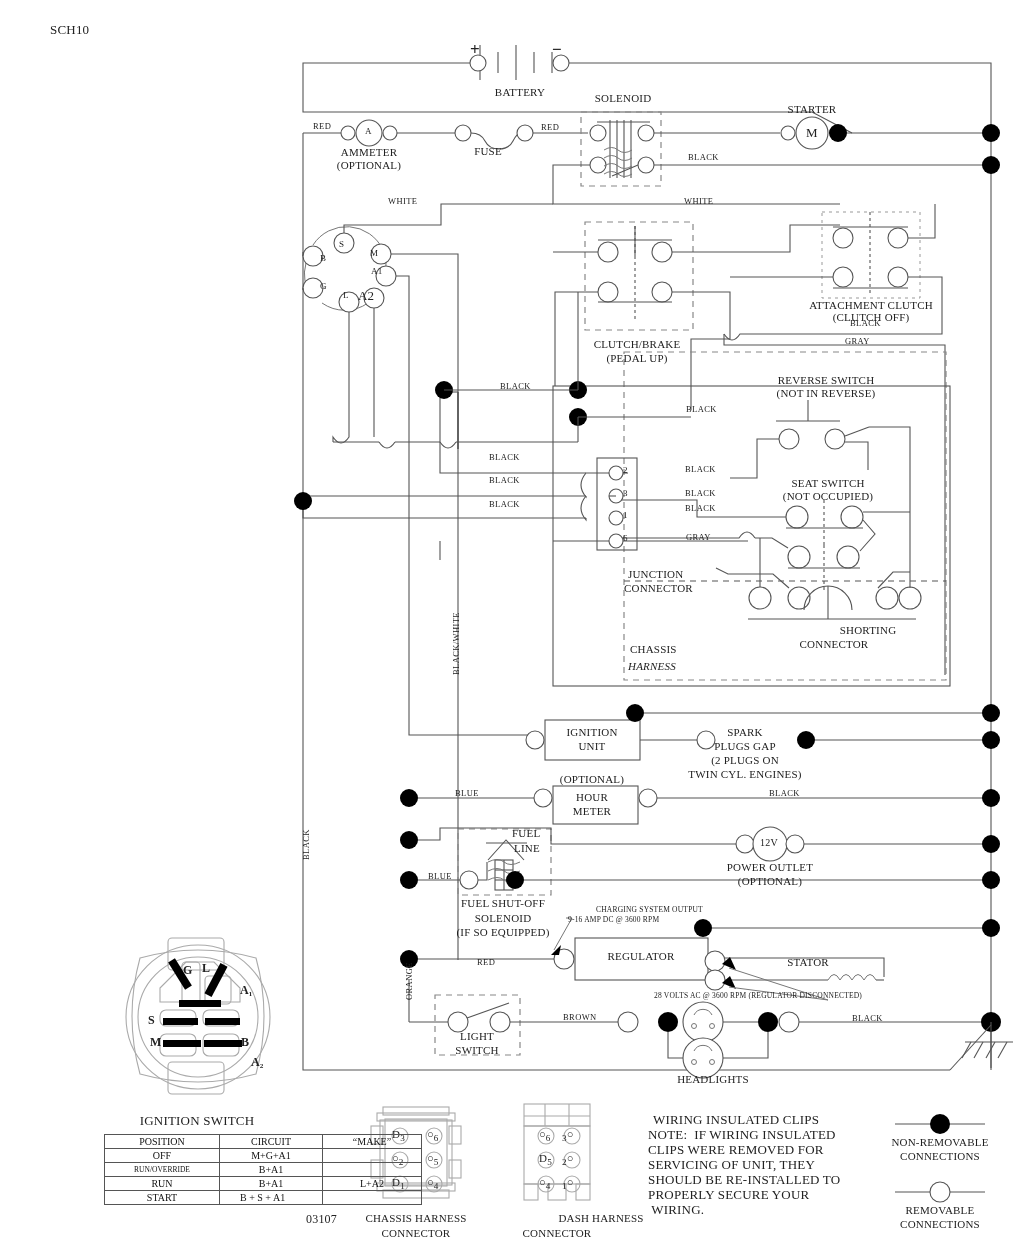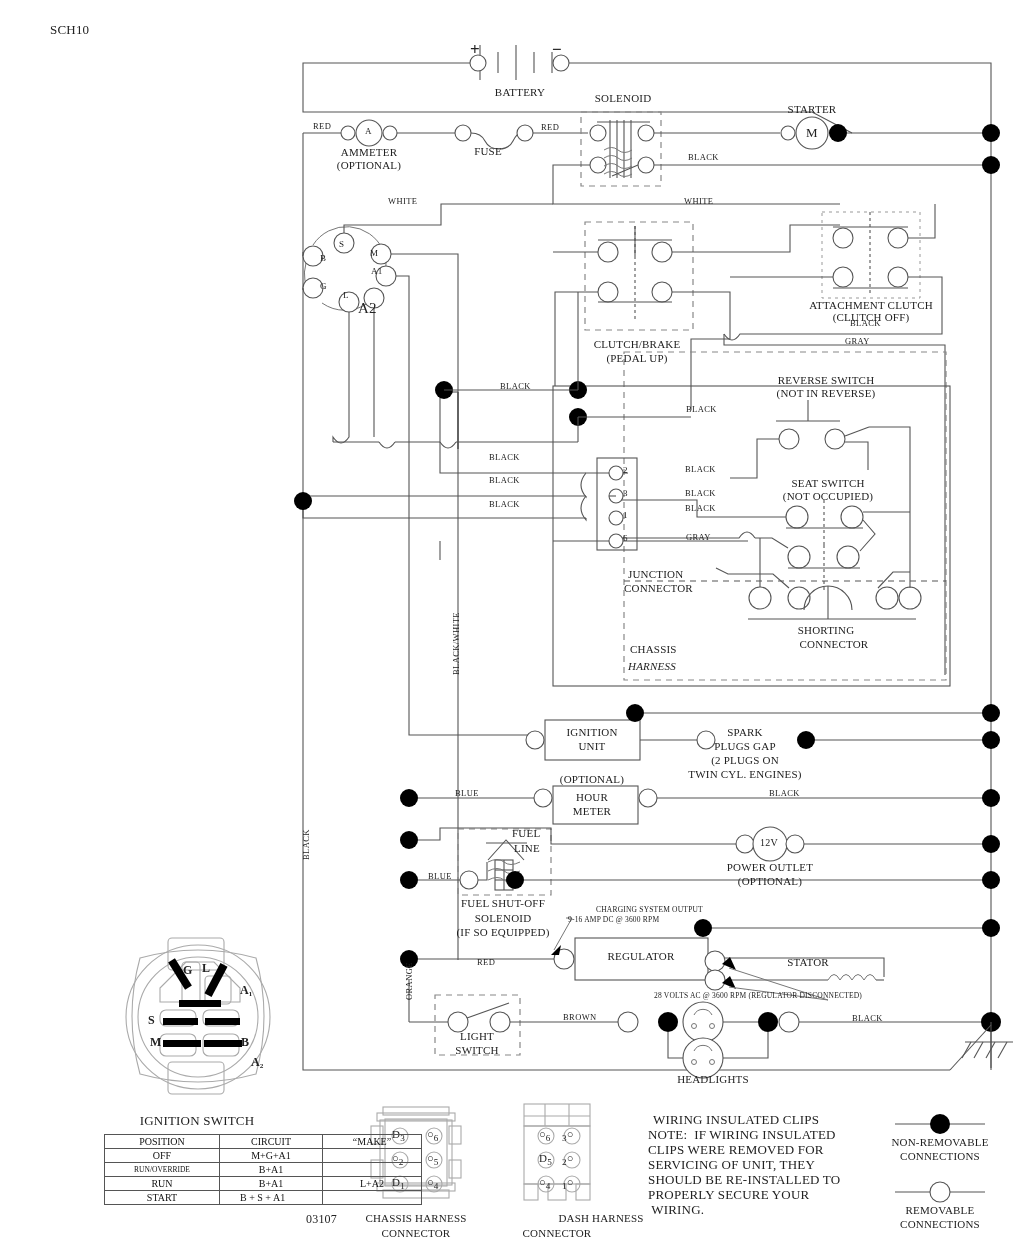--- a/index.html
+++ b/index.html
@@ -458,21 +458,21 @@
 
 <div class="lbl wire" style="left:388px;top:196px;">WHITE</div>
 <div class="lbl wire" style="left:684px;top:196px;">WHITE</div>
 
 <div class="lbl" style="left:339px;top:239px;font-size:9px;">S</div>
 <div class="lbl" style="left:320px;top:253px;font-size:9px;">B</div>
 <div class="lbl" style="left:370px;top:248px;font-size:9px;">M</div>
 <div class="lbl" style="left:371px;top:266px;font-size:9px;">A1</div>
 <div class="lbl" style="left:320px;top:281px;font-size:9px;">G</div>
 <div class="lbl" style="left:343px;top:290px;font-size:9px;">L</div>
-<div class="lbl" style="left:358px;top:300px;font-size:15px;">A2</div>
+<div class="lbl" style="left:358px;top:288px;font-size:13px;">A2</div>
 
 <div class="lbl comp c" style="left:637px;top:338px;">CLUTCH/BRAKE</div>
 <div class="lbl comp c" style="left:637px;top:352px;">(PEDAL UP)</div>
 
 <div class="lbl comp c" style="left:871px;top:299px;">ATTACHMENT CLUTCH</div>
 <div class="lbl comp c" style="left:871px;top:311px;">(CLUTCH OFF)</div>
 <div class="lbl wire" style="left:850px;top:318px;">BLACK</div>
 <div class="lbl wire" style="left:845px;top:336px;">GRAY</div>
 
 <div class="lbl wire" style="left:500px;top:381px;">BLACK</div>
@@ -493,21 +493,21 @@
 <div class="lbl wire" style="left:685px;top:503px;">BLACK</div>
 <div class="lbl wire" style="left:686px;top:532px;">GRAY</div>
 
 <div class="lbl" style="left:623px;top:465px;font-size:9px;">2</div>
 <div class="lbl" style="left:623px;top:488px;font-size:9px;">3</div>
 <div class="lbl" style="left:623px;top:510px;font-size:9px;">1</div>
 <div class="lbl" style="left:623px;top:533px;font-size:9px;">6</div>
 
 <div class="lbl comp" style="left:628px;top:568px;">JUNCTION</div>
 <div class="lbl comp" style="left:624px;top:582px;">CONNECTOR</div>
-<div class="lbl comp c" style="left:826px;top:624px;">SHORTING</div>
+<div class="lbl comp c" style="left:868px;top:624px;">SHORTING</div>
 <div class="lbl comp c" style="left:834px;top:638px;">CONNECTOR</div>
 <div class="lbl comp" style="left:630px;top:643px;">CHASSIS</div>
 <div class="lbl comp" style="left:628px;top:660px;font-style:italic;">HARNESS</div>
 
 <div class="lbl wire vert" style="left:451px;top:675px;transform:rotate(-90deg);transform-origin:left top;">BLACK/WHITE</div>
 <div class="lbl wire vert" style="left:301px;top:860px;transform:rotate(-90deg);transform-origin:left top;">BLACK</div>
 <div class="lbl wire vert" style="left:404px;top:1000px;transform:rotate(-90deg);transform-origin:left top;">ORANGE</div>
 
 <div class="lbl comp c" style="left:592px;top:726px;">IGNITION</div>
 <div class="lbl comp c" style="left:592px;top:740px;">UNIT</div>

